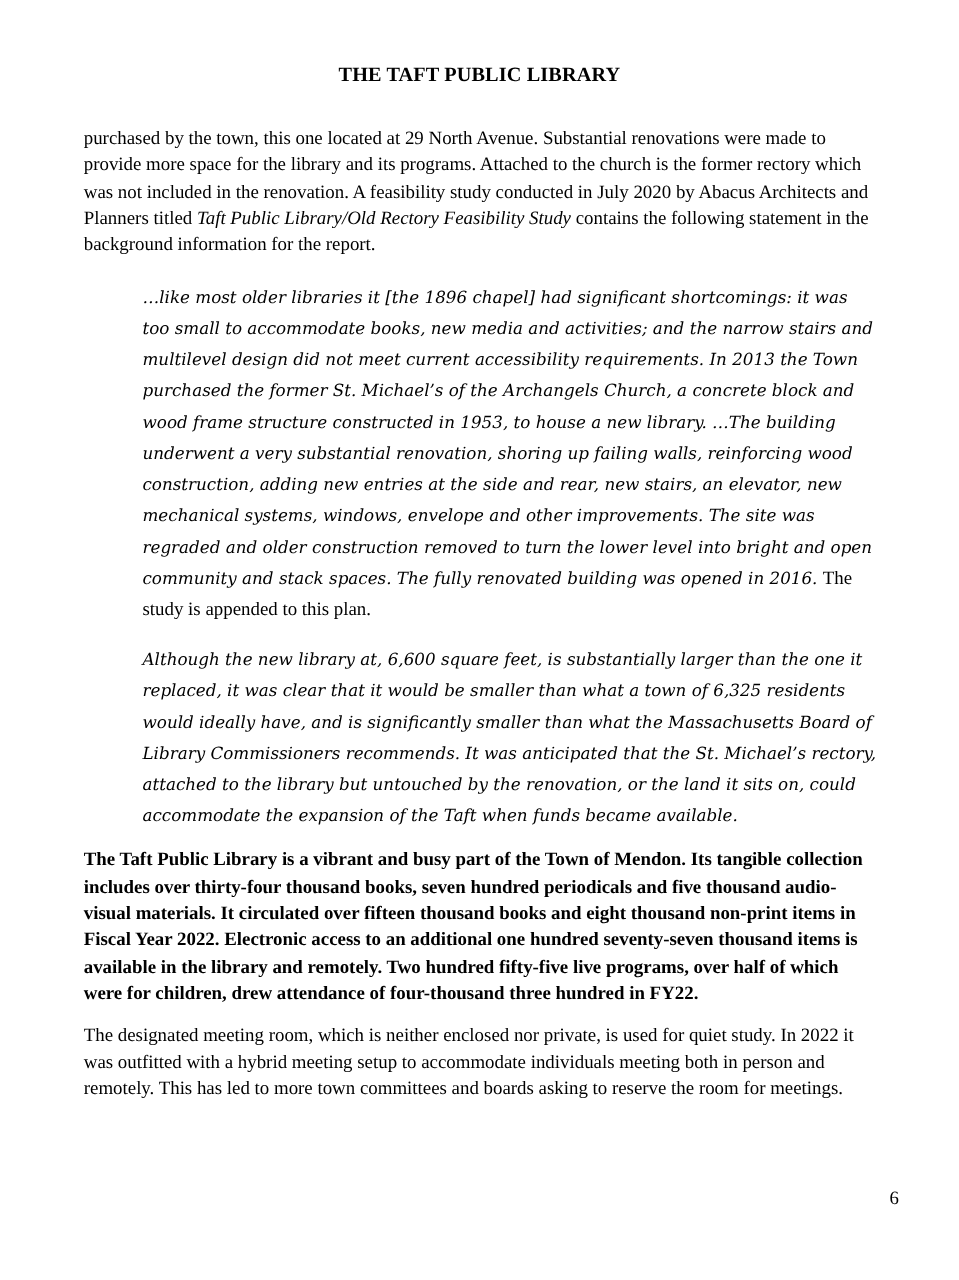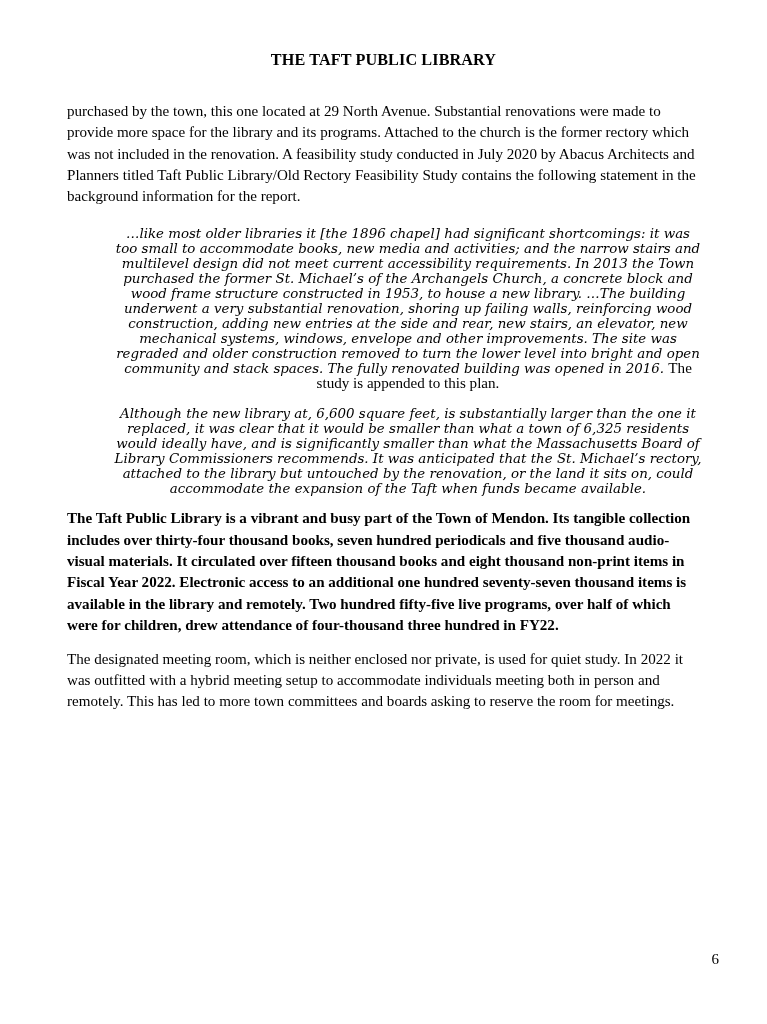--- a/index.html
+++ b/index.html
@@ -56,36 +56,37 @@
     line-height: 21.3px;
     text-align: left;
     text-indent: 0;
   }
 
   p.body-par:last-child {
     margin-bottom: 0;
   }
 
   .work-title {
+    font-style: italic;
   }
 
   
   .blockquote-group {
     margin: 19px 0 0 0;
     padding-left: 47px;
     padding-right: 0;
   }
 
   p.quote-par {
     margin: 0 0 15px 0;
     font-family: "DejaVu Serif", "Liberation Serif", serif;
     font-style: italic;
     font-size: 13.4px;
-    line-height: 15px;
-    text-align: center;
+    line-height: 25px;
+    text-align: left;
     width: 588px;
   }
 
   p.quote-par:last-child {
     margin-bottom: 12px;
   }
 
   .quote-roman {
     font-family: "Liberation Serif", "DejaVu Serif", serif;
     font-style: normal;

